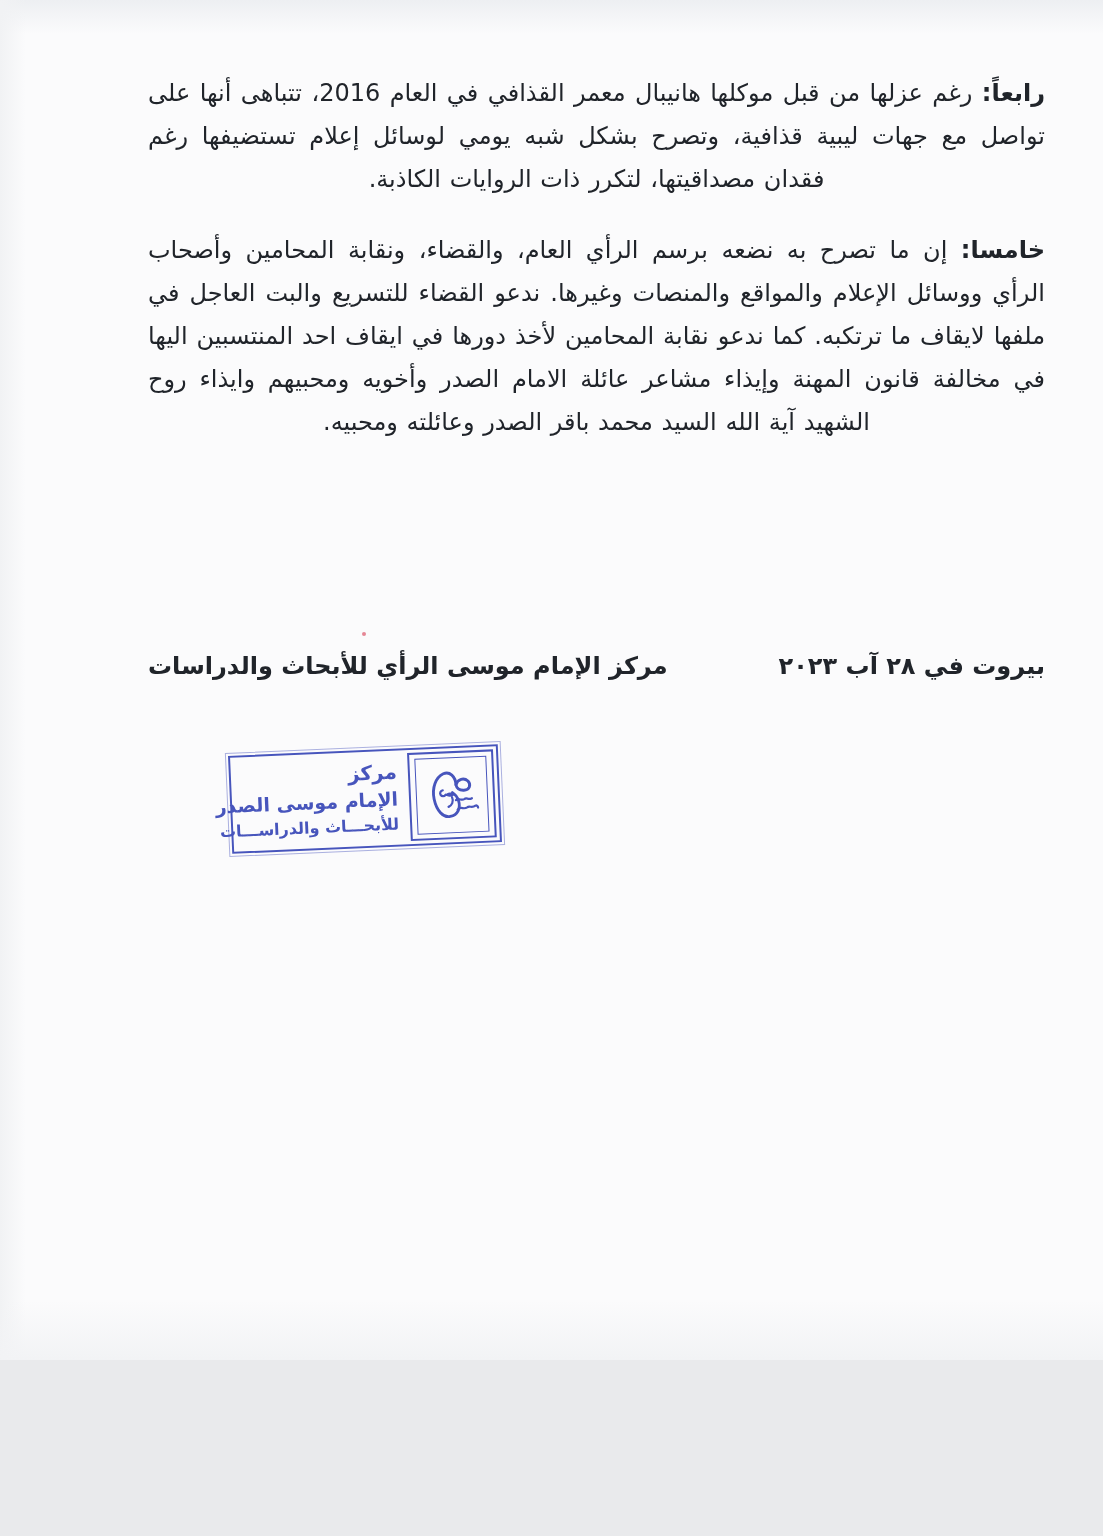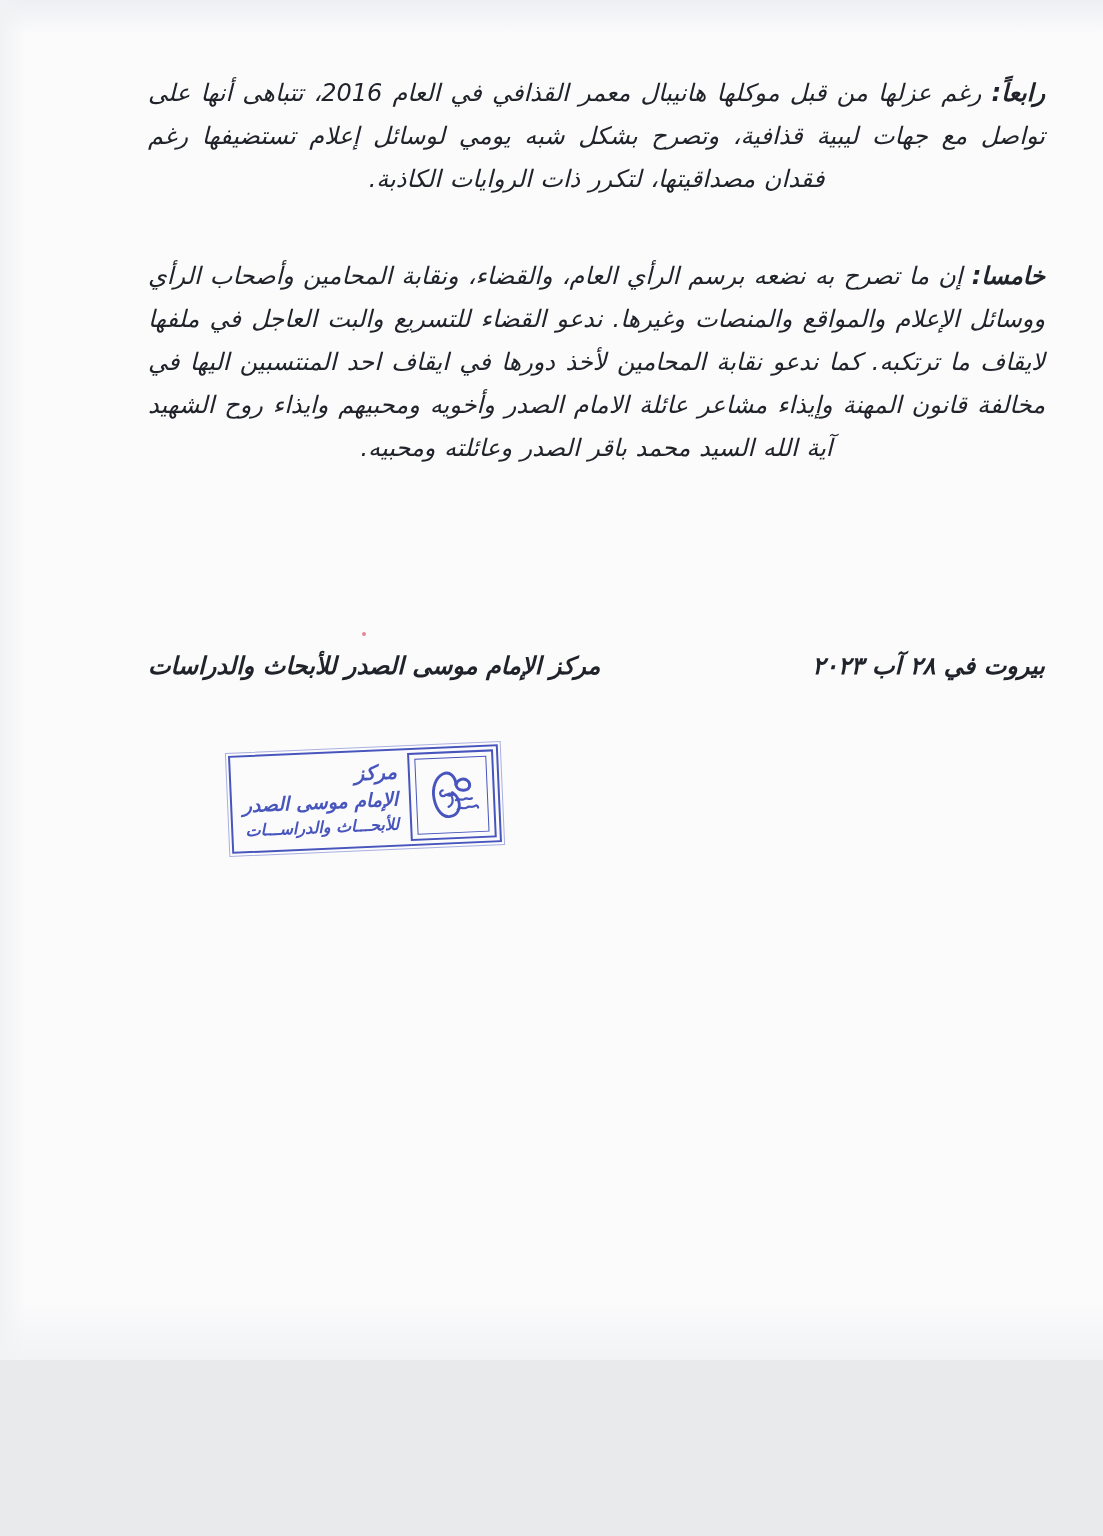--- a/index.html
+++ b/index.html
@@ -5,21 +5,20 @@
   html,body{margin:0;padding:0;}
   body{
     width:1103px;height:1536px;
     font-family:"DejaVu Sans",sans-serif;
     background:#e9eaec;
   }
   .page{
     position:relative;width:1103px;height:1360px;overflow:hidden;
     background:#fbfbfc;
     color:#1f2125;
-    font-style:italic;
   }
   
   .shade-top{position:absolute;left:0;top:0;width:100%;height:34px;
     background:linear-gradient(#edeff2,rgba(251,251,252,0));pointer-events:none;}
   .shade-bottom{position:absolute;left:0;bottom:0;width:100%;height:60px;
     background:linear-gradient(rgba(251,251,252,0),#f2f3f5);pointer-events:none;}
   .shade-left{position:absolute;left:0;top:0;width:26px;height:100%;
     background:linear-gradient(90deg,#f1f2f4,rgba(251,251,252,0));pointer-events:none;}
 
   .textcol{position:absolute;left:148px;width:897px;}
@@ -29,21 +28,21 @@
     font-size:24px;
     line-height:43px;
     text-align:justify;
     text-align-last:center;
     color:#20242a;
     letter-spacing:0;
     word-spacing:1px;
   }
   .para .lead{font-weight:bold;}
   .p1{top:72px;}
-  .p2{top:255px;}
+  .p2{top:229px;}
   .p3{top:505px;}
 
   .dateline{
     position:absolute;left:148px;top:645px;width:897px;
     direction:rtl;display:flex;justify-content:space-between;align-items:flex-start;
     font-size:24px;font-weight:bold;color:#20242a;line-height:43px;
   }
   .dateline .date{white-space:nowrap;text-align:center;}
   .dateline .org{white-space:nowrap;}
 
@@ -108,21 +107,21 @@
   <div class="shade-left"></div>
   <div class="shade-bottom"></div>
 
   <p class="para textcol p1"><span class="lead">رابعاً:</span> <span>رغم عزلها من قبل موكلها هانيبال معمر القذافي في العام 2016، تتباهى أنها على تواصل مع جهات ليبية قذافية، وتصرح بشكل شبه يومي لوسائل إعلام تستضيفها رغم فقدان مصداقيتها، لتكرر ذات الروايات الكاذبة.</span></p>
 
   <p class="para textcol p2"><span class="lead">خامسا:</span> <span>إن ما تصرح به نضعه برسم الرأي العام، والقضاء، ونقابة المحامين وأصحاب الرأي ووسائل الإعلام والمواقع والمنصات وغيرها. ندعو القضاء للتسريع والبت العاجل في ملفها لايقاف ما ترتكبه. كما ندعو نقابة المحامين لأخذ دورها في ايقاف احد المنتسبين اليها في مخالفة قانون المهنة وإيذاء مشاعر عائلة الامام الصدر وأخويه ومحبيهم وايذاء روح الشهيد آية الله السيد محمد باقر الصدر وعائلته ومحبيه.</span></p>
 
 
   <div class="dateline">
     <span class="date">بيروت في ٢٨ آب ٢٠٢٣</span>
-    <span class="org">مركز الإمام موسى الصدر للأبحاث والدراسات</span>
+    <span class="org">مركز الإمام موسى الرأي للأبحاث والدراسات</span>
   </div>
 
   <div class="speck"></div>
 
   <div class="stamp emblem-blue">
     <div class="stamp-emblem-box">
       <div class="stamp-emblem-inner">
         <svg width="64" height="68" viewBox="0 0 100 100">
           <path class="emblem-stroke" stroke-width="4.5" d="M57 34 C 57 21, 48 12, 38 16 C 26 21, 19 37, 22 55 C 25 73, 35 85, 46 83 C 58 81, 63 71, 60 59 C 58 52, 54 48, 51 46"></path>
           <path class="emblem-stroke" stroke-width="4.5" d="M57 34 C 60 25, 70 23, 76 29 C 81 35, 78 43, 69 43 C 62 43, 58 40, 57 34"></path>

